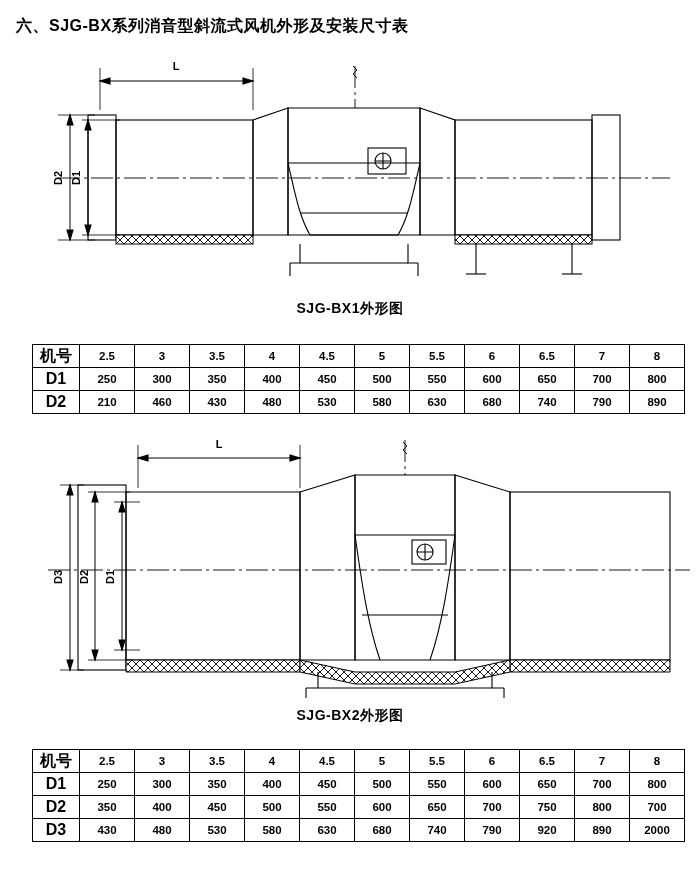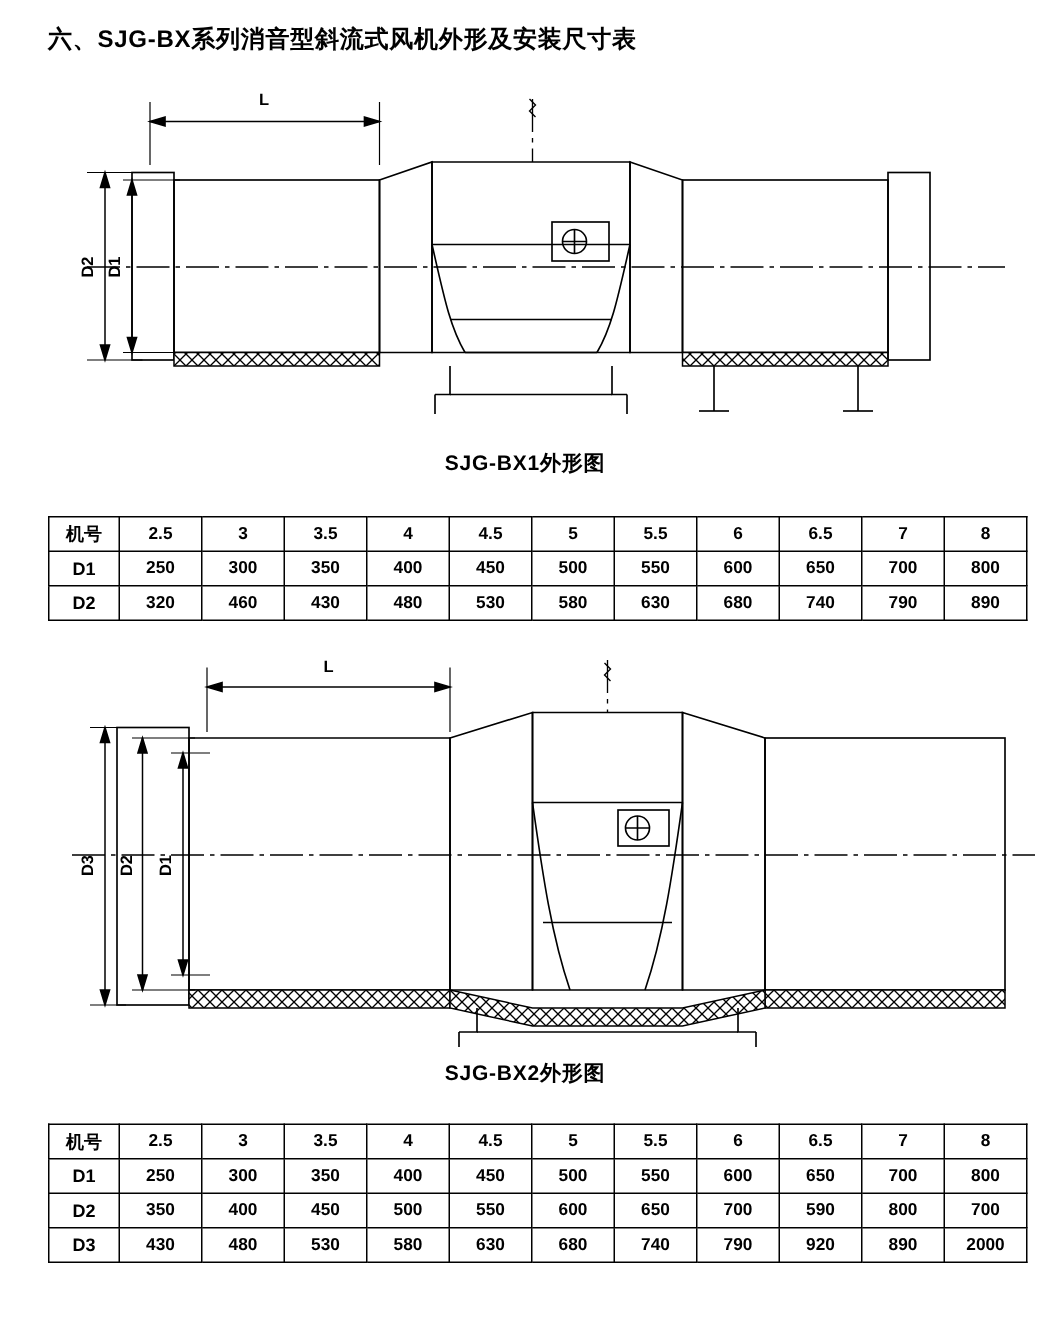--- a/index.html
+++ b/index.html
@@ -10,21 +10,21 @@
   body {
     width: 700px;
     height: 887px;
     position: relative;
     font-family: "Liberation Sans", sans-serif;
     color: #000000;
     overflow: hidden;
   }
   .page-title {
     position: absolute;
-    left: 32px;
+    left: 16px;
     top: 16px;
     font-size: 16px;
     font-weight: bold;
     letter-spacing: 0.5px;
     white-space: nowrap;
   }
   .fig-caption {
     text-align: center;
     font-size: 14px;
     font-weight: bold;
@@ -42,21 +42,21 @@
     height: 22px;
     text-align: center;
     vertical-align: middle;
     font-size: 11.5px;
     font-weight: bold;
     font-family: "Liberation Sans", sans-serif;
     padding: 0;
   }
   .dim-table td.rowhead {
     width: 46px;
-    font-size: 12px;
+    font-size: 16px;
   }
   .dim-table td.cell { width: 54px; }
 
   #table1-wrap { position: absolute; left: 32px; top: 344px; }
   #table2-wrap { position: absolute; left: 32px; top: 749px; }
 
   #fig1 { position: absolute; left: 0px; top: 48px; }
   #cap1 { position: absolute; left: 0; top: 300px; width: 700px; }
   #fig2 { position: absolute; left: 0px; top: 440px; }
   #cap2 { position: absolute; left: 0; top: 707px; width: 700px; }
@@ -175,21 +175,21 @@
       <td class="cell">450</td>
       <td class="cell">500</td>
       <td class="cell">550</td>
       <td class="cell">600</td>
       <td class="cell">650</td>
       <td class="cell">700</td>
       <td class="cell">800</td>
     </tr>
     <tr>
       <td class="rowhead">D2</td>
-      <td class="cell">320</td>
+      <td class="cell">210</td>
       <td class="cell">460</td>
       <td class="cell">430</td>
       <td class="cell">480</td>
       <td class="cell">530</td>
       <td class="cell">580</td>
       <td class="cell">630</td>
       <td class="cell">680</td>
       <td class="cell">740</td>
       <td class="cell">790</td>
       <td class="cell">890</td>
@@ -311,21 +311,21 @@
     <tr>
       <td class="rowhead">D2</td>
       <td class="cell">350</td>
       <td class="cell">400</td>
       <td class="cell">450</td>
       <td class="cell">500</td>
       <td class="cell">550</td>
       <td class="cell">600</td>
       <td class="cell">650</td>
       <td class="cell">700</td>
-      <td class="cell">590</td>
+      <td class="cell">750</td>
       <td class="cell">800</td>
       <td class="cell">700</td>
     </tr>
     <tr>
       <td class="rowhead">D3</td>
       <td class="cell">430</td>
       <td class="cell">480</td>
       <td class="cell">530</td>
       <td class="cell">580</td>
       <td class="cell">630</td>

